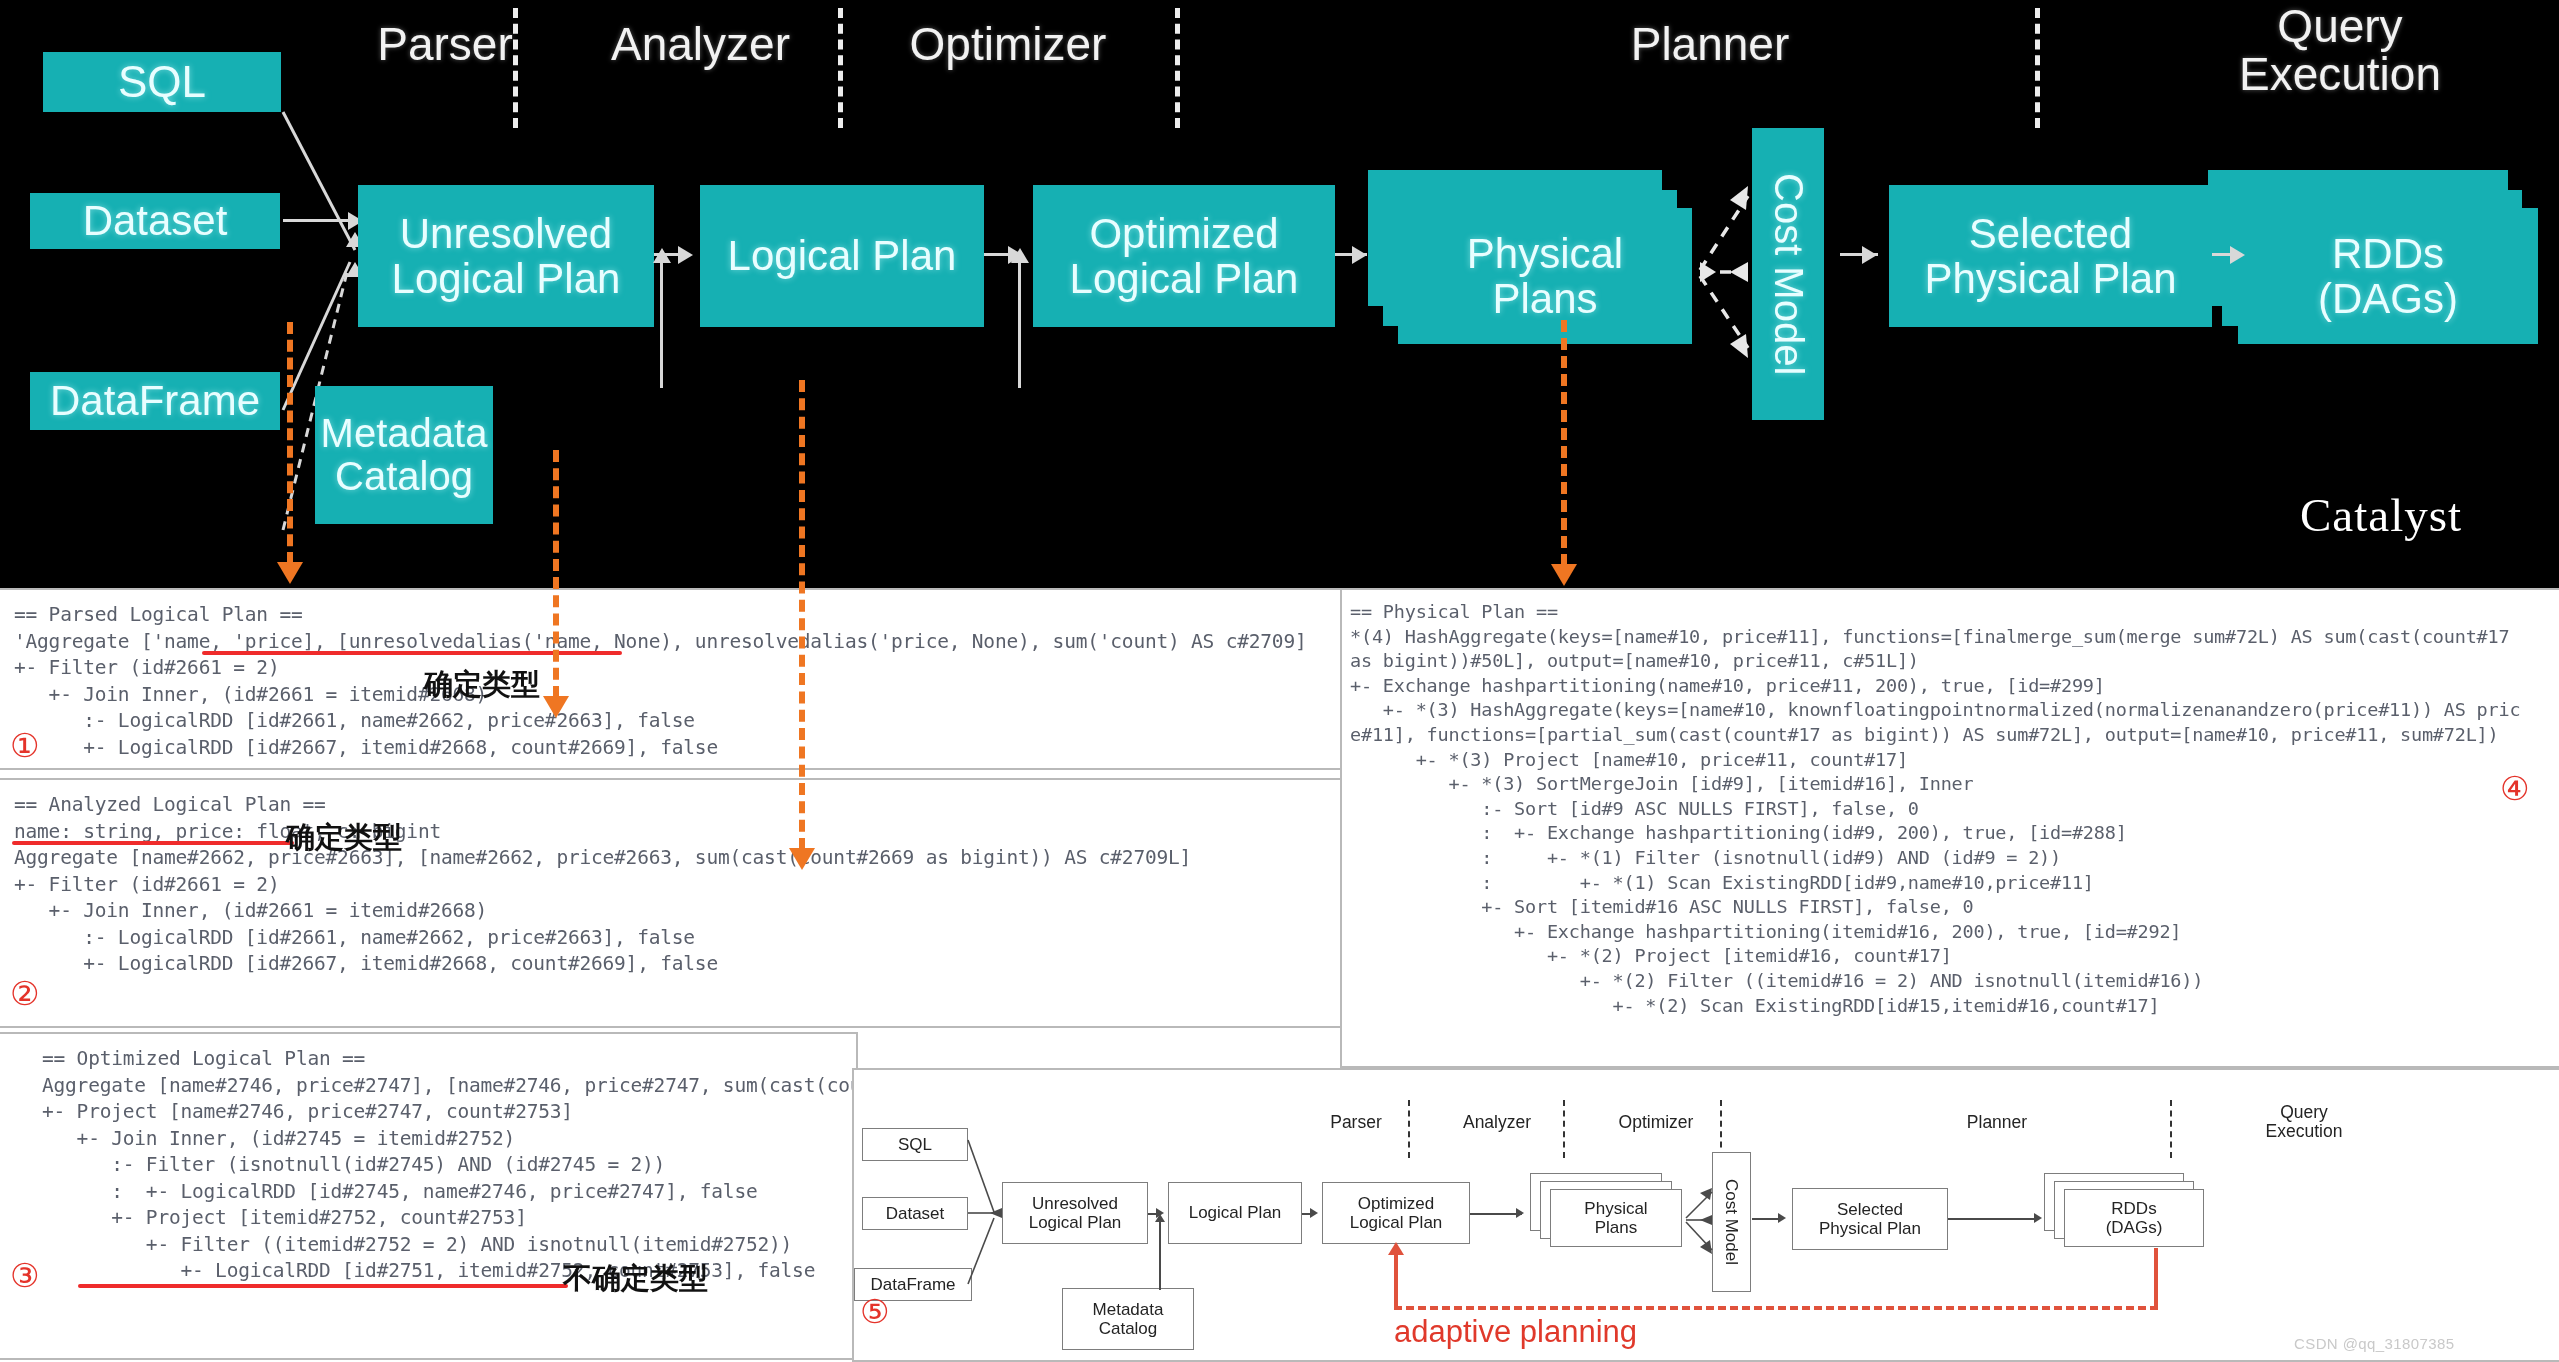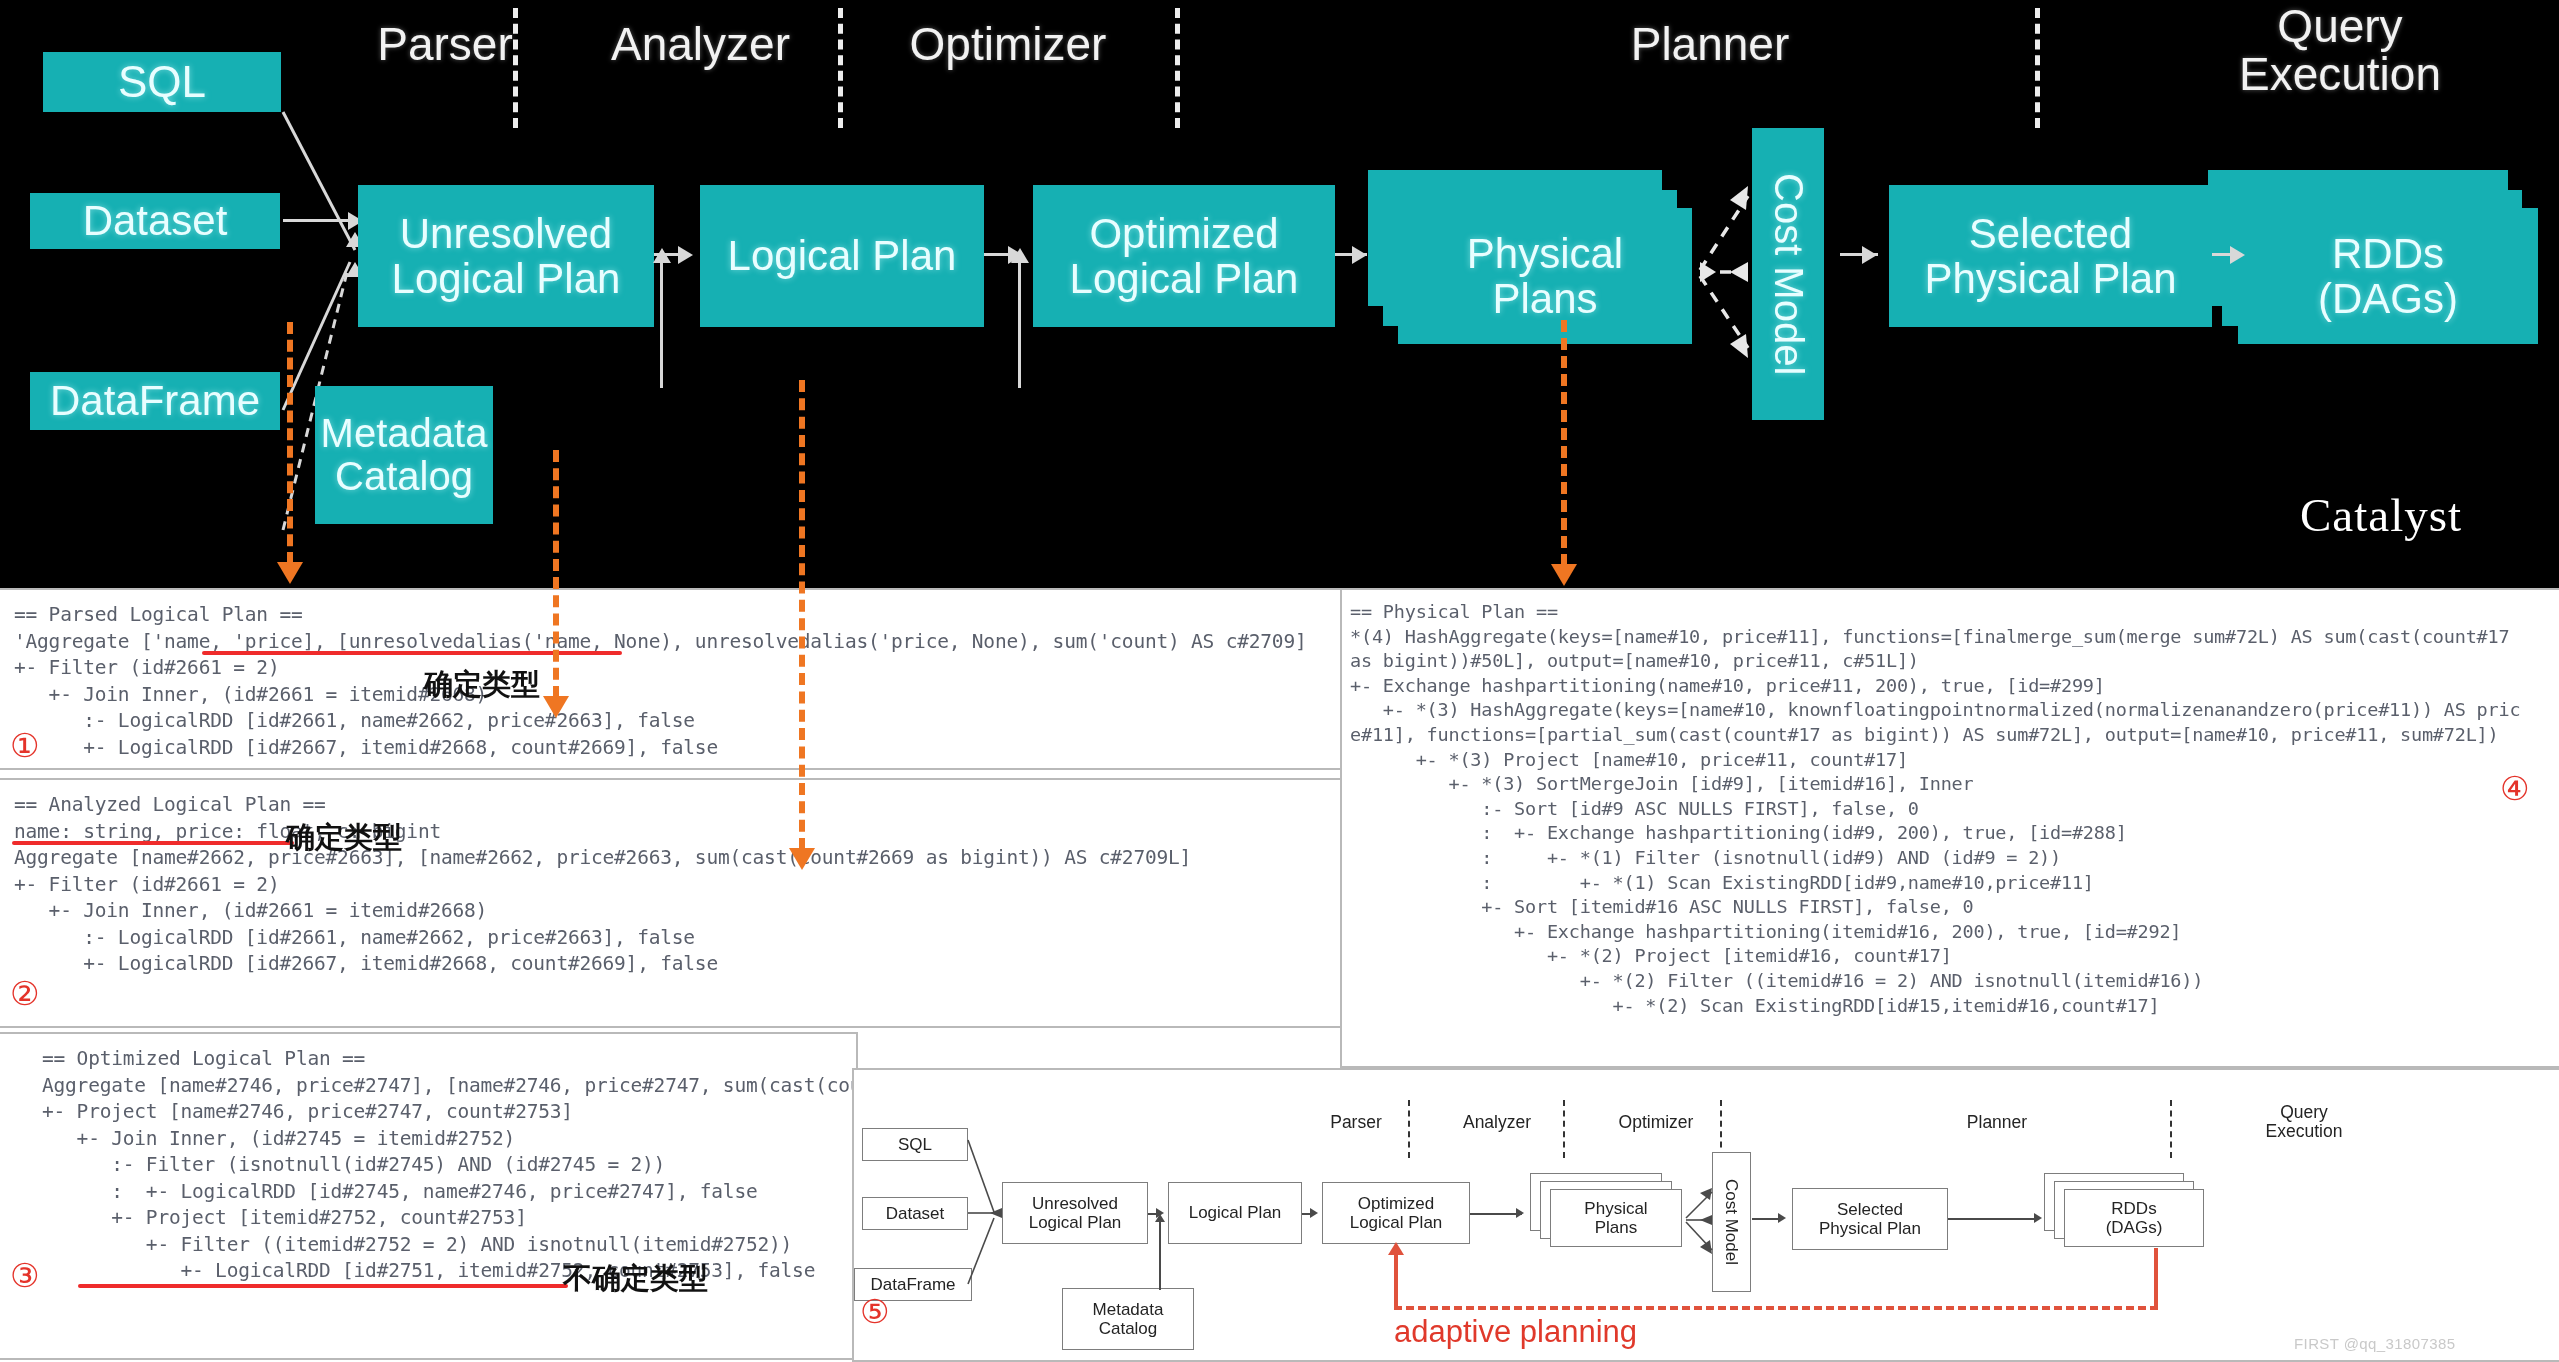--- a/index.html
+++ b/index.html
@@ -293,15 +293,15 @@
     <polygon points="858,145 846,150 858,155" fill="#4a4a4a"></polygon>
     <polygon points="858,184 846,177 856,170" fill="#4a4a4a"></polygon>
   </svg>
 
   <div class="redseg" style="left:1300px;top:178px;width:4px;height:60px;"></div>
   <div class="reddash-h" style="left:540px;top:236px;width:764px;"></div>
   <div class="redseg" style="left:540px;top:183px;width:4px;height:55px;"></div>
   <div class="redarrow-up" style="left:534px;top:172px;"></div>
   <div class="adaptive" style="left:540px;top:244px;">adaptive planning</div>
 
-  <div class="watermark" style="left:1440px;top:265px;">FIRST @qq_31807385</div>
+  <div class="watermark" style="left:1440px;top:265px;">CSDN @qq_31807385</div>
 </div>
 <div class="circnum" style="left:860px;top:1295px;">⑤</div>
 
 </body></html>

